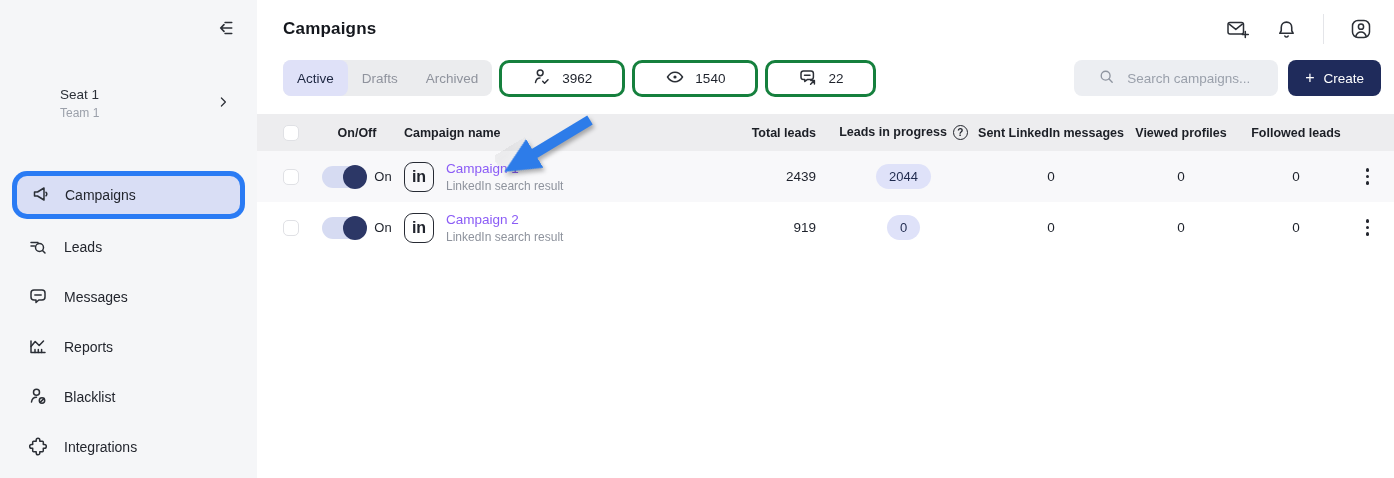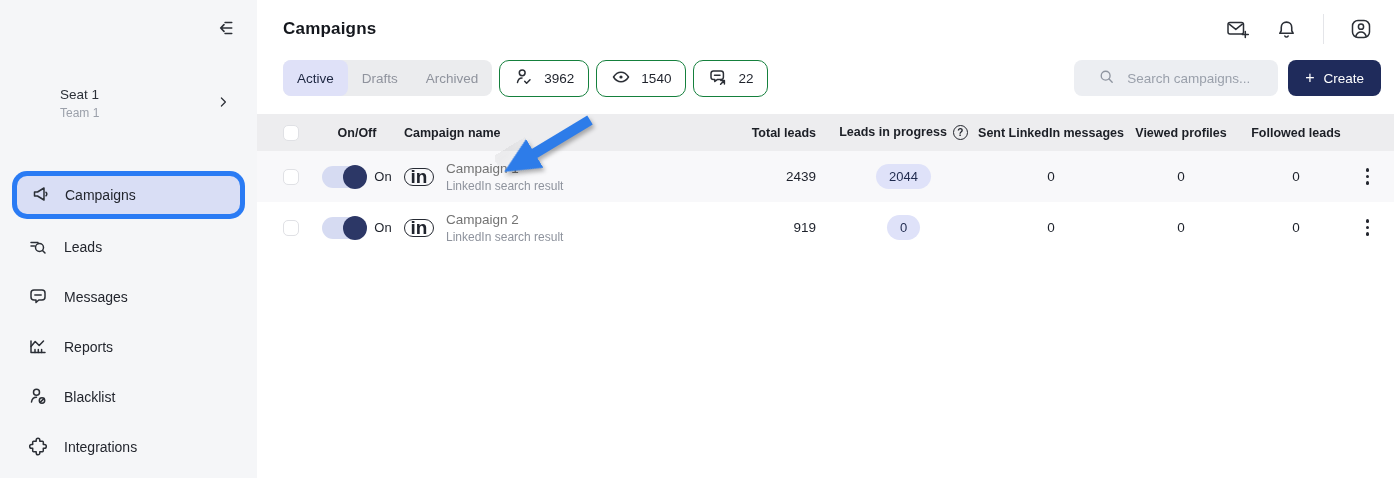--- a/index.html
+++ b/index.html
@@ -32,21 +32,21 @@
   .topbar { display:flex; align-items:center; justify-content:space-between; height:58px; padding:0 22px 0 26px; }
   .page-title { font-size:17px; font-weight:700; color:#14171d; letter-spacing:.2px; }
   .top-icons { display:flex; align-items:center; gap:26px; }
   .top-divider { width:1px; height:30px; background:#e4e5e9; }
 
   
   .toolbar { display:flex; align-items:flex-start; padding:2px 13px 17px 26px; gap:7px; }
   .tabs { display:flex; background:#ebecee; border-radius:8px; height:36px; }
   .tab { display:flex; align-items:center; padding:0 14px; font-size:13.5px; color:#8f939d; cursor:pointer; border-radius:8px; white-space:nowrap; }
   .tab.active { background:#dfe1f8; color:#1c2540; }
-  .chip { display:flex; align-items:center; gap:10px; background:#fff; border:1px solid #15803d; border-radius:10px; height:37px; padding:0 14px; font-size:13.5px; color:#1e222b; cursor:pointer; }
+  .chip { display:flex; align-items:center; gap:10px; background:#fff; border:3px solid #15803d; border-radius:10px; height:37px; padding:0 30px; font-size:13.5px; color:#1e222b; cursor:pointer; }
   .search { margin-left:auto; display:flex; align-items:center; gap:12px; background:#eceef2; border-radius:8px; height:36px; width:204px; padding:0 24px; }
   .search input { border:0; background:transparent; outline:none; font-size:13.5px; color:#333a45; width:100%; font-family:inherit; }
   .search input::placeholder { color:#9aa0ab; }
   .create-btn { display:flex; align-items:center; gap:9px; background:#1f2b5b; color:#fff; height:36px; border-radius:8px; padding:0 17px; font-size:13.5px; border:0; cursor:pointer; margin-left:3px; font-family:inherit; }
   .create-btn .plus { font-size:16px; font-weight:400; line-height:1; }
 
   
   .thead { display:flex; align-items:center; background:#ededef; height:37px; font-size:12.5px; font-weight:700; color:#1c1f26; white-space:nowrap; }
   .trow { display:flex; align-items:center; height:51px; font-size:13.5px; color:#1d212b; }
   .trow.alt { background:#f8f8fa; }
@@ -57,22 +57,22 @@
   .c-progress { width:175px; display:flex; justify-content:center; align-items:flex-start; }
   .c-sent { width:120px; display:flex; justify-content:center; }
   .c-viewed { width:140px; display:flex; justify-content:center; }
   .c-followed { width:90px; display:flex; justify-content:center; }
   .c-menu { width:53px; display:flex; justify-content:center; }
   .cb { width:16px; height:16px; border:1px solid #e0e1e5; border-radius:5px; background:#fff; cursor:pointer; }
   .switch-wrap { display:flex; align-items:center; gap:8px; cursor:pointer; }
   .switch { width:44px; height:22px; background:#d6dbf2; border-radius:11px; position:relative; }
   .switch .knob { position:absolute; right:-1px; top:-1px; width:24px; height:24px; background:#2c3766; border-radius:50%; }
   .switch-label { font-size:13px; color:#1e222b; }
-  .in-box { width:30px; height:18px; border:1.5px solid #262a33; border-radius:9px; display:flex; align-items:center; justify-content:center; font-size:19px; font-weight:700; color:#20242d; flex-shrink:0; background:transparent; }
-  .camp-name { font-size:13.5px; color:#737373; }
+  .in-box { width:30px; height:30px; border:1.5px solid #262a33; border-radius:9px; display:flex; align-items:center; justify-content:center; font-size:16px; font-weight:700; color:#20242d; flex-shrink:0; background:transparent; }
+  .camp-name { font-size:13.5px; color:#8b5cf6; }
   .camp-sub { font-size:12px; color:#8e939d; margin-top:3px; }
   .pill { background:#dfe2f9; color:#1f2a4e; border-radius:13px; padding:5px 13px; font-size:13px; min-width:14px; text-align:center; }
   .help { width:15px; height:15px; border:1.3px solid #23262e; border-radius:50%; font-size:10px; font-weight:700; display:inline-flex; align-items:center; justify-content:center; margin-left:6px; color:#23262e; }
   .kebab { display:flex; flex-direction:column; gap:3px; cursor:pointer; padding:4px; }
   .kebab i { width:3.5px; height:3.5px; background:#23262e; border-radius:50%; }
 
   
   .annotation { position:absolute; left:0; top:0; width:1394px; height:478px; pointer-events:none; }
   .annotation path { filter:drop-shadow(2px 3px 2px rgba(0,0,0,.3)); }
 

